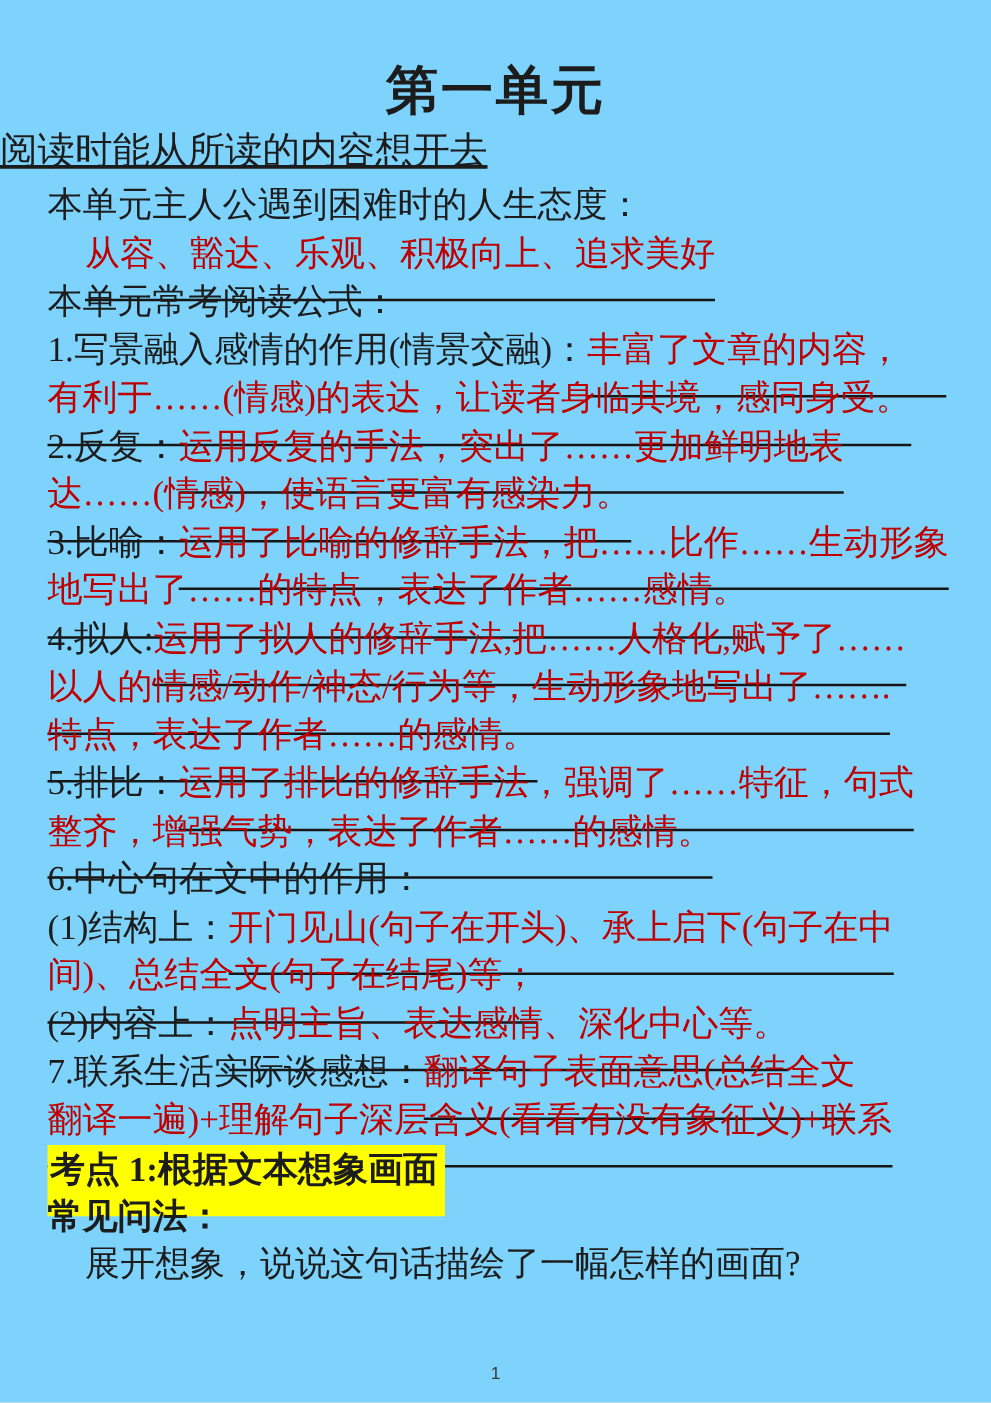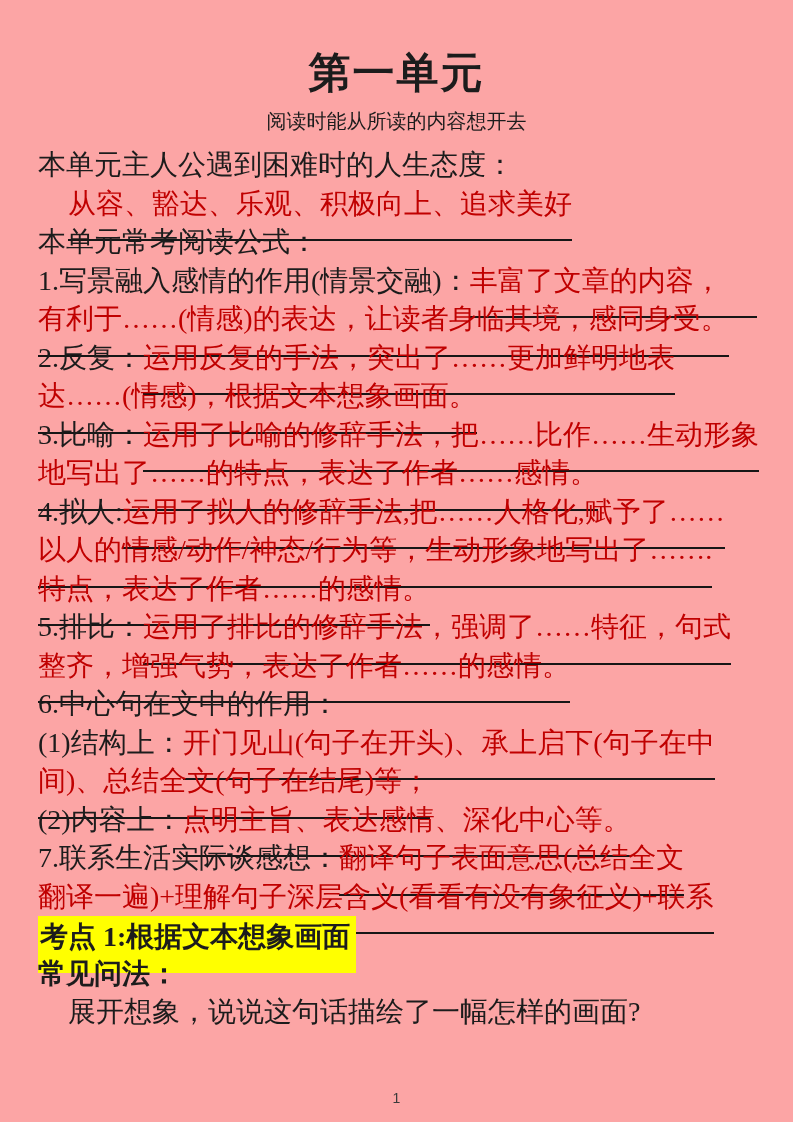--- a/index.html
+++ b/index.html
@@ -3,37 +3,38 @@
 <meta charset="utf-8">
 <style>
   * { margin: 0; padding: 0; box-sizing: border-box; }
   html, body { background: #e8e8e8; }
   body { font-family: "Liberation Serif", "DejaVu Serif", serif; }
   .page {
     position: relative;
     width: 793px;
     height: 1122px;
     margin: 0 auto;
-    background: #fca5a5;
+    background: #7dd3fc;
     overflow: hidden;
     color: var(--ink, #1c1c1c);
   }
   .title {
     margin-top: 46px;
     text-align: center;
     font-size: 42px;
     font-weight: 700;
     line-height: 54px;
     letter-spacing: 2px;
   }
   .subtitle {
-    text-align: center;
-    font-size: 20px;
+    text-align: left;
+    font-size: 30px;
     line-height: 42px;
     margin-bottom: 4px;
+    text-decoration: underline;
   }
   .doc-body {
     margin: 0 36px 0 38px;
     font-size: 28px;
   }
   .line {
     display: flex;
     align-items: baseline;
     height: 38.5px;
     line-height: 38.5px;
@@ -85,21 +86,21 @@
         <span class="seg red u grow">丰富了文章的内容，</span>
       </div>
       <div class="line">
         <span class="seg red u">有利于……(情感)的表达，让读者身临其境，感同身受。</span>
       </div>
       <div class="line">
         <span class="seg">2.反复：</span>
         <span class="seg red u">运用反复的手法，突出了……更加鲜明地表</span>
       </div>
       <div class="line">
-        <span class="seg red u">达……(情感)，根据文本想象画面。</span>
+        <span class="seg red u">达……(情感)，使语言更富有感染力。</span>
       </div>
       <div class="line">
         <span class="seg">3.比喻：</span>
         <span class="seg red u">运用了比喻的修辞手法，把……比作……生动形象</span>
       </div>
       <div class="line">
         <span class="seg red u">地写出了……的特点，表达了作者……感情。</span>
       </div>
       <div class="line">
         <span class="seg">4.拟人:</span>

